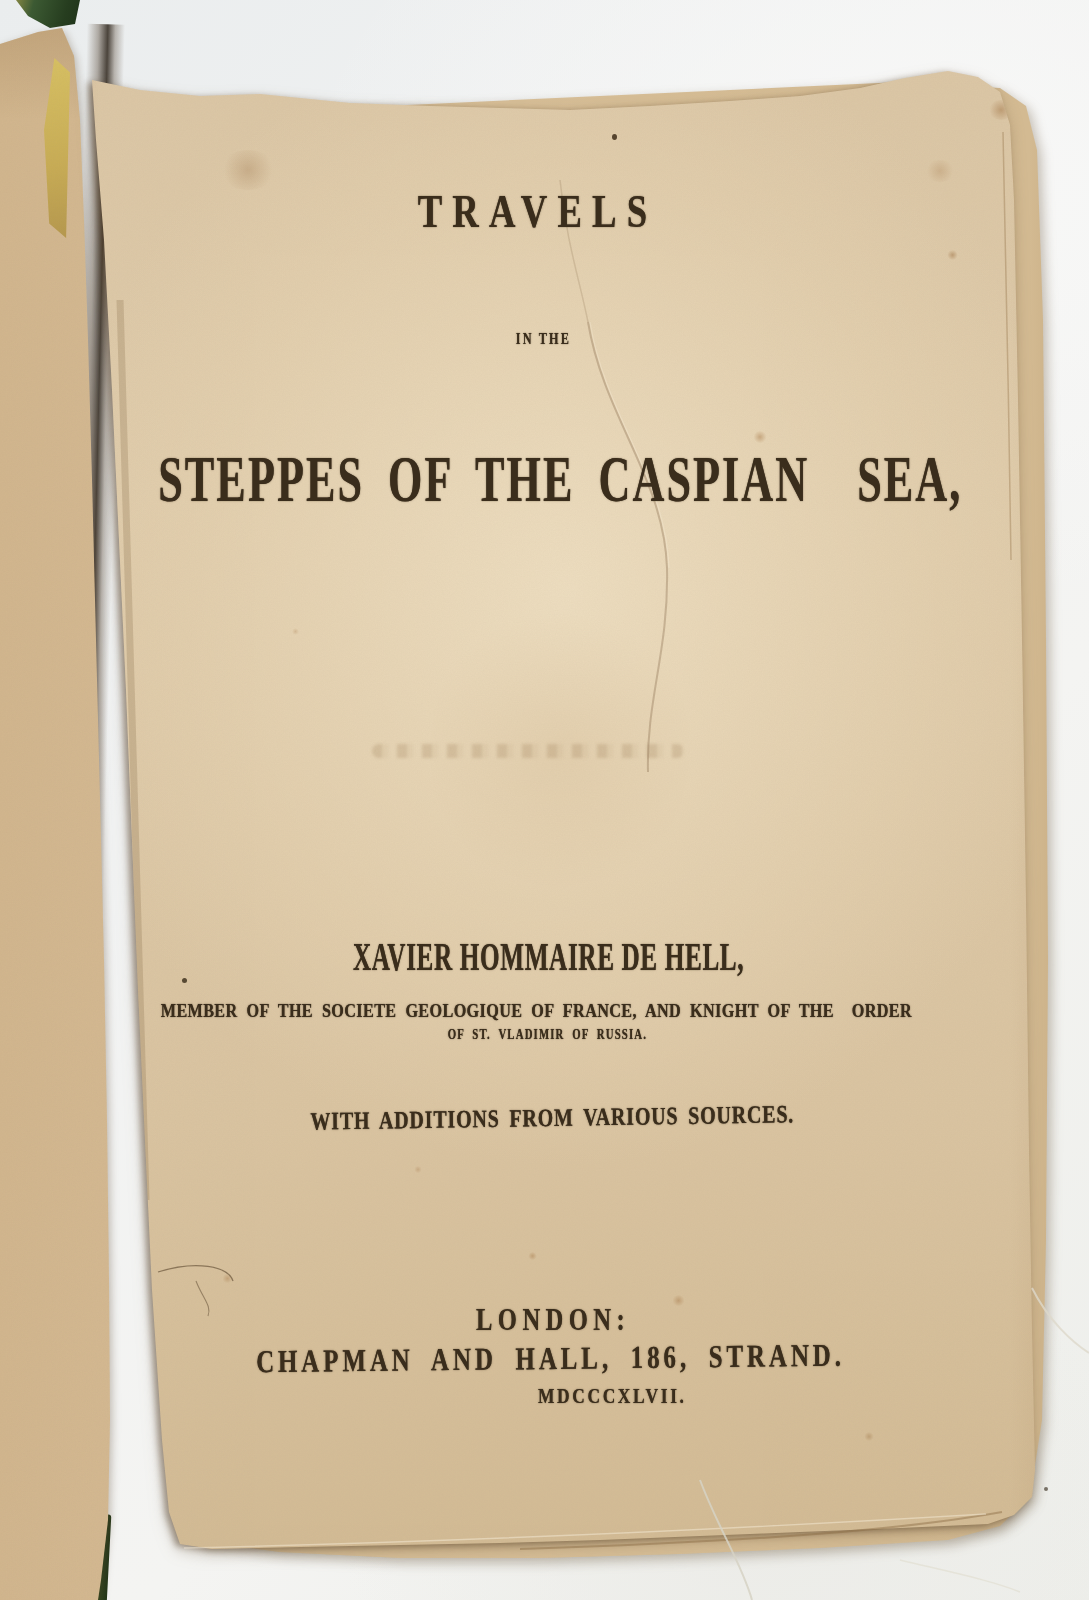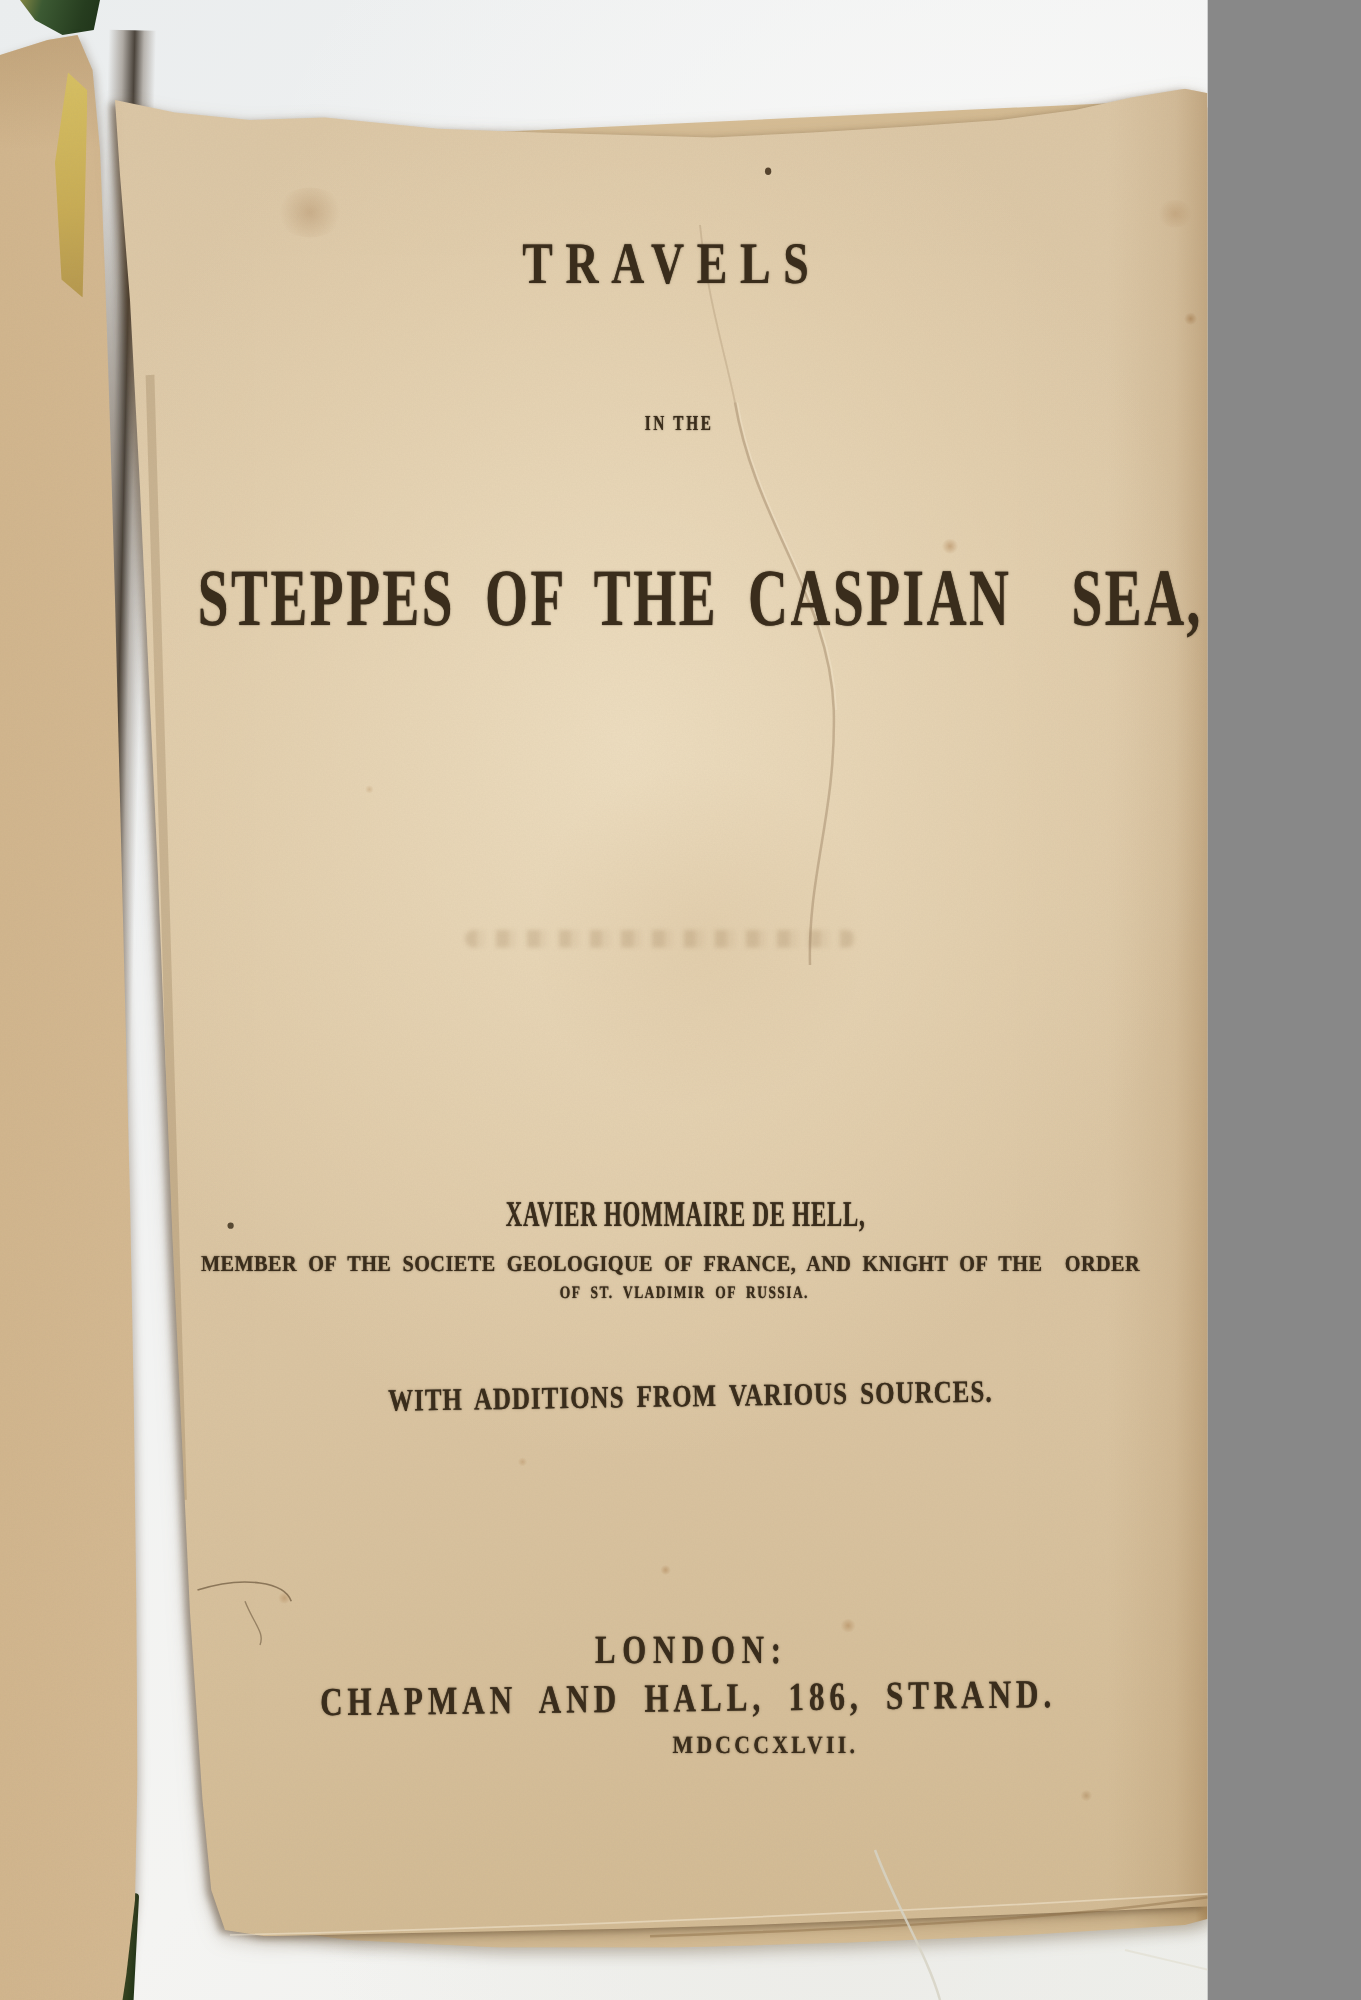--- a/index.html
+++ b/index.html
@@ -1,17 +1,17 @@
 <!DOCTYPE html>
 <html><head>
 <meta charset="utf-8">
 <style>
   html,body{margin:0;padding:0;background:#888;}
   .photo{
-    position:relative;width:966px;height:1600px;overflow:hidden;
+    position:relative;width:1089px;height:1600px;overflow:hidden;
     font-family:"Liberation Serif","DejaVu Serif",serif;
     background:#f2f3f3;
     --leaf:polygon(92px 80px,140px 90px,200px 96px,260px 94px,350px 103px,430px 106px,500px 108px,570px 110px,650px 106px,730px 101px,800px 96px,860px 88px,905px 78px,948px 71px,978px 77px,1000px 92px,1010px 125px,1014px 200px,1018px 400px,1022px 640px,1026px 900px,1029px 1150px,1032px 1330px,1035px 1470px,1032px 1497px,1014px 1515px,988px 1524px,900px 1528px,800px 1532px,700px 1536px,600px 1540px,500px 1543px,400px 1545px,300px 1547px,212px 1549px,180px 1544px,169px 1512px,162px 1440px,152px 1290px,145px 1140px,138px 990px,132px 840px,126px 690px,119px 540px,112px 390px,104px 240px,96px 140px);
     --lpage:polygon(0px 44px,38px 32px,62px 28px,74px 56px,80px 120px,84px 220px,88px 340px,92px 480px,96px 640px,100px 800px,104px 960px,107px 1120px,109px 1280px,110px 1420px,108px 1520px,101px 1580px,98px 1600px,0px 1600px);
   }
   .backdrop{position:absolute;inset:0;
     background:
       radial-gradient(900px 600px at 85% 12%, #f8f8f7 0%, rgba(248,248,247,0) 70%),
       radial-gradient(700px 500px at 70% 96%, #ecece8 0%, rgba(236,236,232,0) 60%),
       linear-gradient(135deg,#eaedee 0%,#f1f2f2 35%,#f4f4f2 65%,#edeeea 100%);}
@@ -65,21 +65,21 @@
   .l-header{top:188px;font-size:47px;letter-spacing:13px;}
   .l-header .t{transform:scaleX(.78);margin-left:-15px;}
   .l-series{top:330px;font-size:17px;letter-spacing:3px;}
   .l-series .t{transform:scaleX(.72);margin-left:-2px;}
   .l-main{top:447px;font-size:65px;letter-spacing:3px;word-spacing:16px;}
   .l-main .t{transform:scaleX(.68);margin-left:-31px;}
   .l-subtitle{top:633px;font-size:47px;letter-spacing:2px;word-spacing:9px;}
   .l-subtitle .t{transform:scaleX(.64);margin-left:-4px;}
   .l-by{top:897px;font-size:16px;letter-spacing:1px;}
   .l-by .t{transform:scaleX(.85);margin-left:11px;}
-  .l-author{top:937px;font-size:29px;letter-spacing:1px;margin-top:21px;}
+  .l-author{top:937px;font-size:40px;letter-spacing:1px;}
   .l-author .t{transform:scaleX(.63);margin-left:8px;}
   .l-civil{top:976px;font-size:18px;letter-spacing:2px;}
   .l-civil .t{transform:scaleX(.79);margin-left:7px;}
   .l-member{top:1002px;font-size:18px;letter-spacing:.4px;word-spacing:5px;}
   .l-member .t{transform:scaleX(.9);margin-left:-17px;}
   .l-vladimir{top:1028px;font-size:14px;letter-spacing:1.5px;word-spacing:5px;}
   .l-vladimir .t{transform:scaleX(.77);margin-left:5px;}
   .l-additions{top:1105px;font-size:25px;letter-spacing:1px;word-spacing:5px;text-decoration:underline;}
   .l-additions .t{transform:scaleX(.8) rotate(-0.7deg);margin-left:15px;}
   .l-london{top:1303px;font-size:32px;letter-spacing:7px;text-align:center;}

